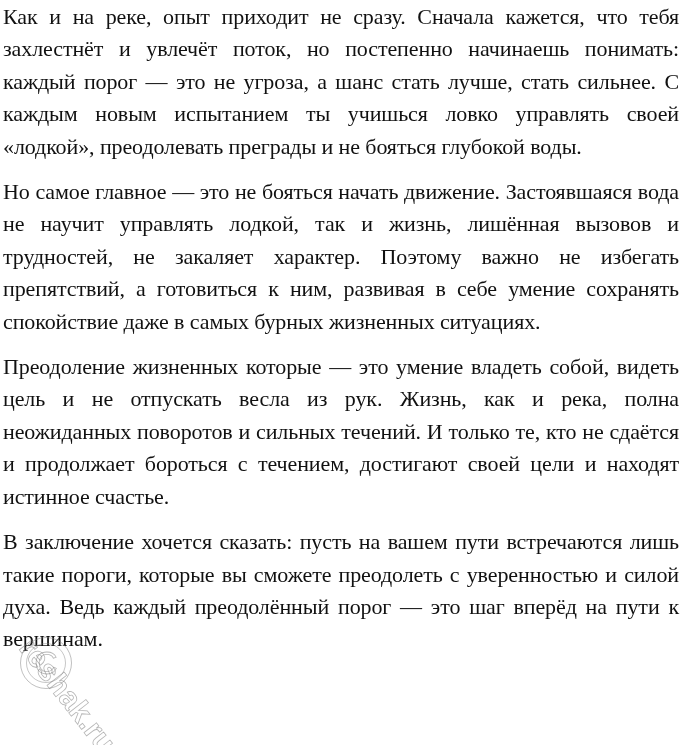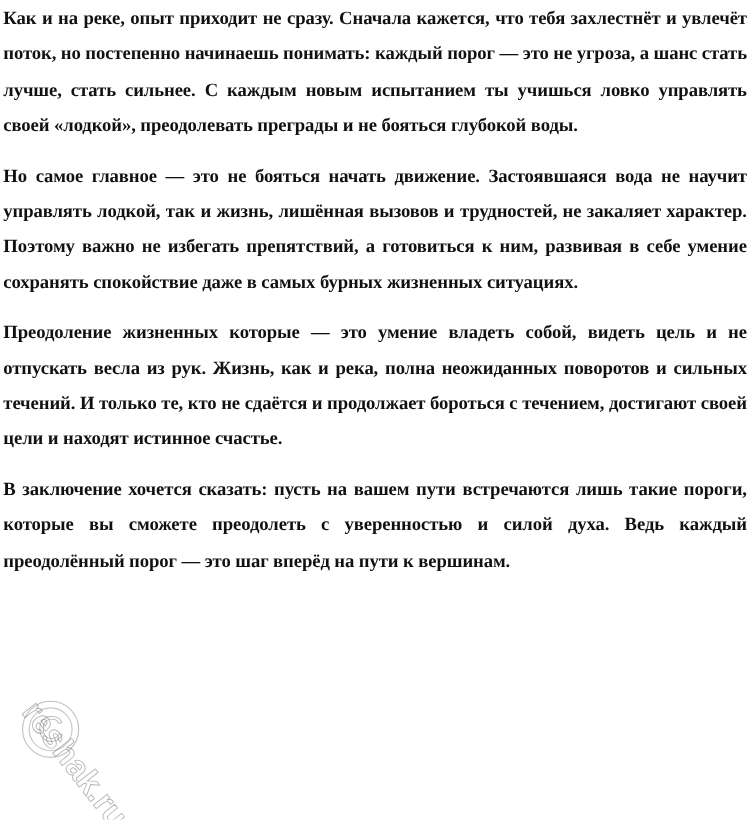--- a/index.html
+++ b/index.html
@@ -12,24 +12,23 @@
     height: 745px;
     overflow: hidden;
     position: relative;
   }
   .doc {
     position: absolute;
     left: 3px;
     top: 1px;
     width: 676px;
     font-family: "Liberation Serif", "DejaVu Serif", serif;
-    font-size: 17px;
+    font-size: 22px;
     line-height: 32.4px;
     color: #111111;
-    font-weight: bold;
   }
   .para {
     margin: 0 0 13px 0;
     text-align: justify;
     letter-spacing: -0.1px;
   }
   .watermark {
     position: absolute;
     left: 18px;
     top: 585px;

